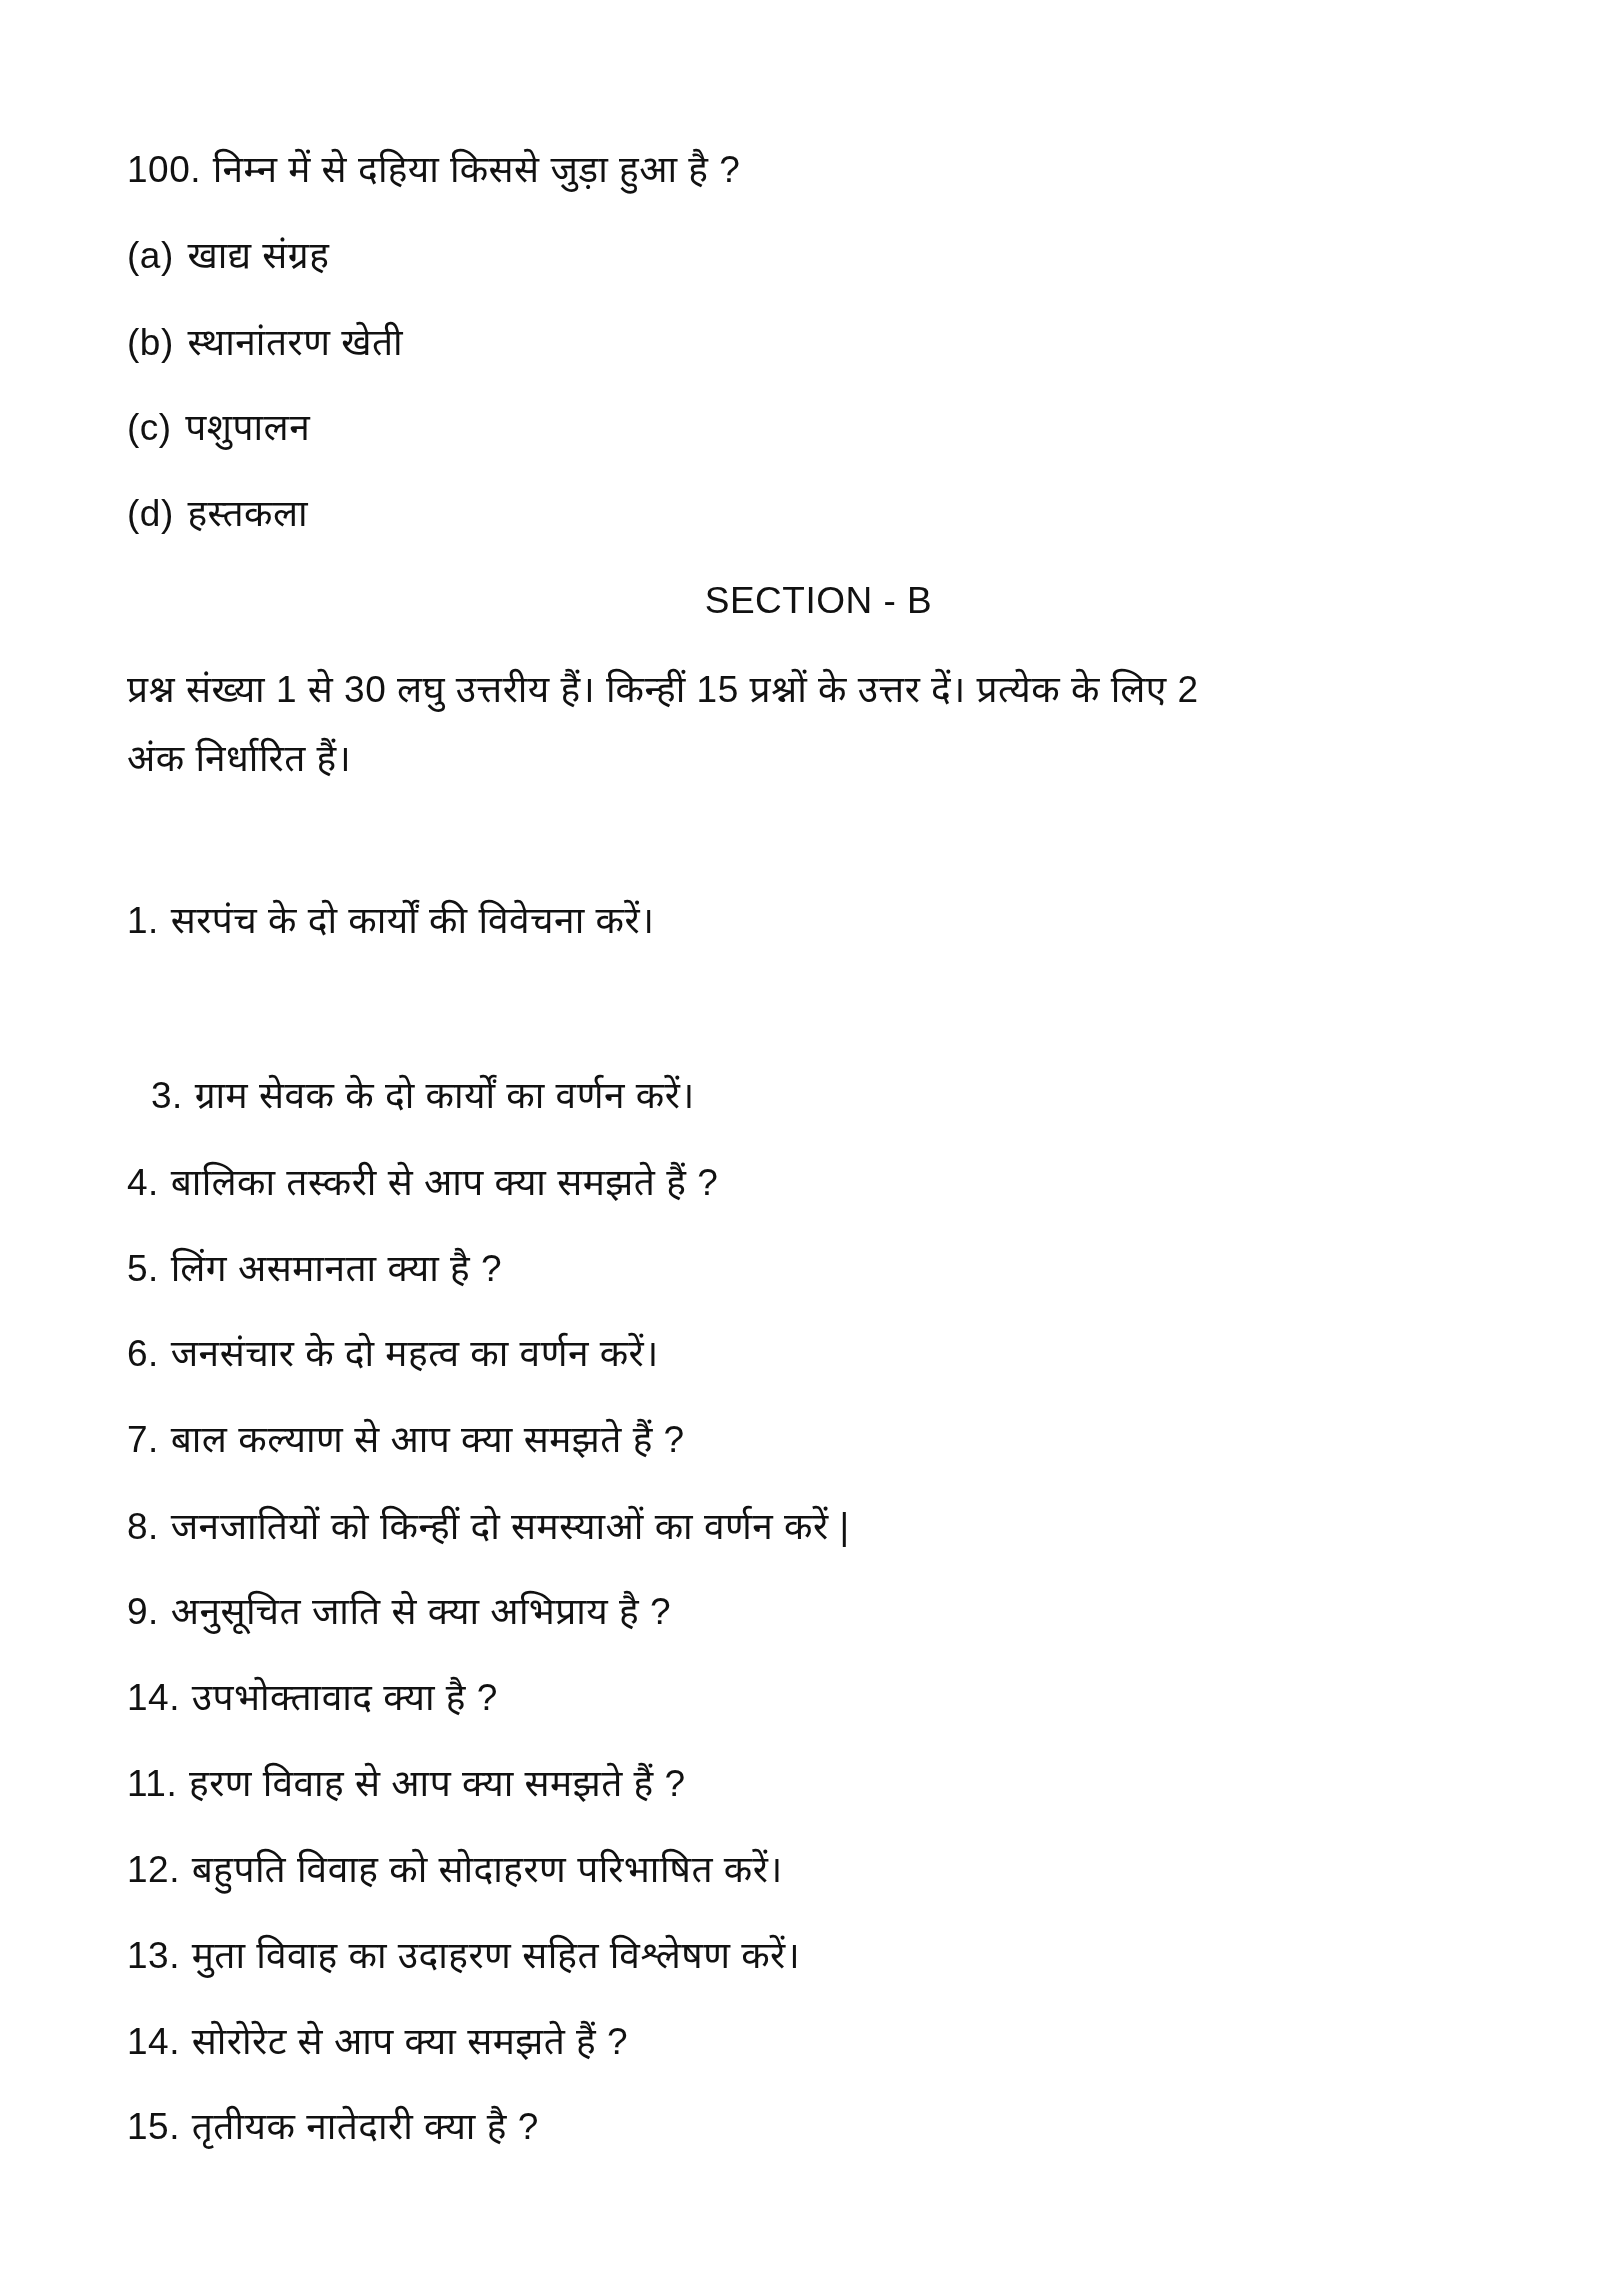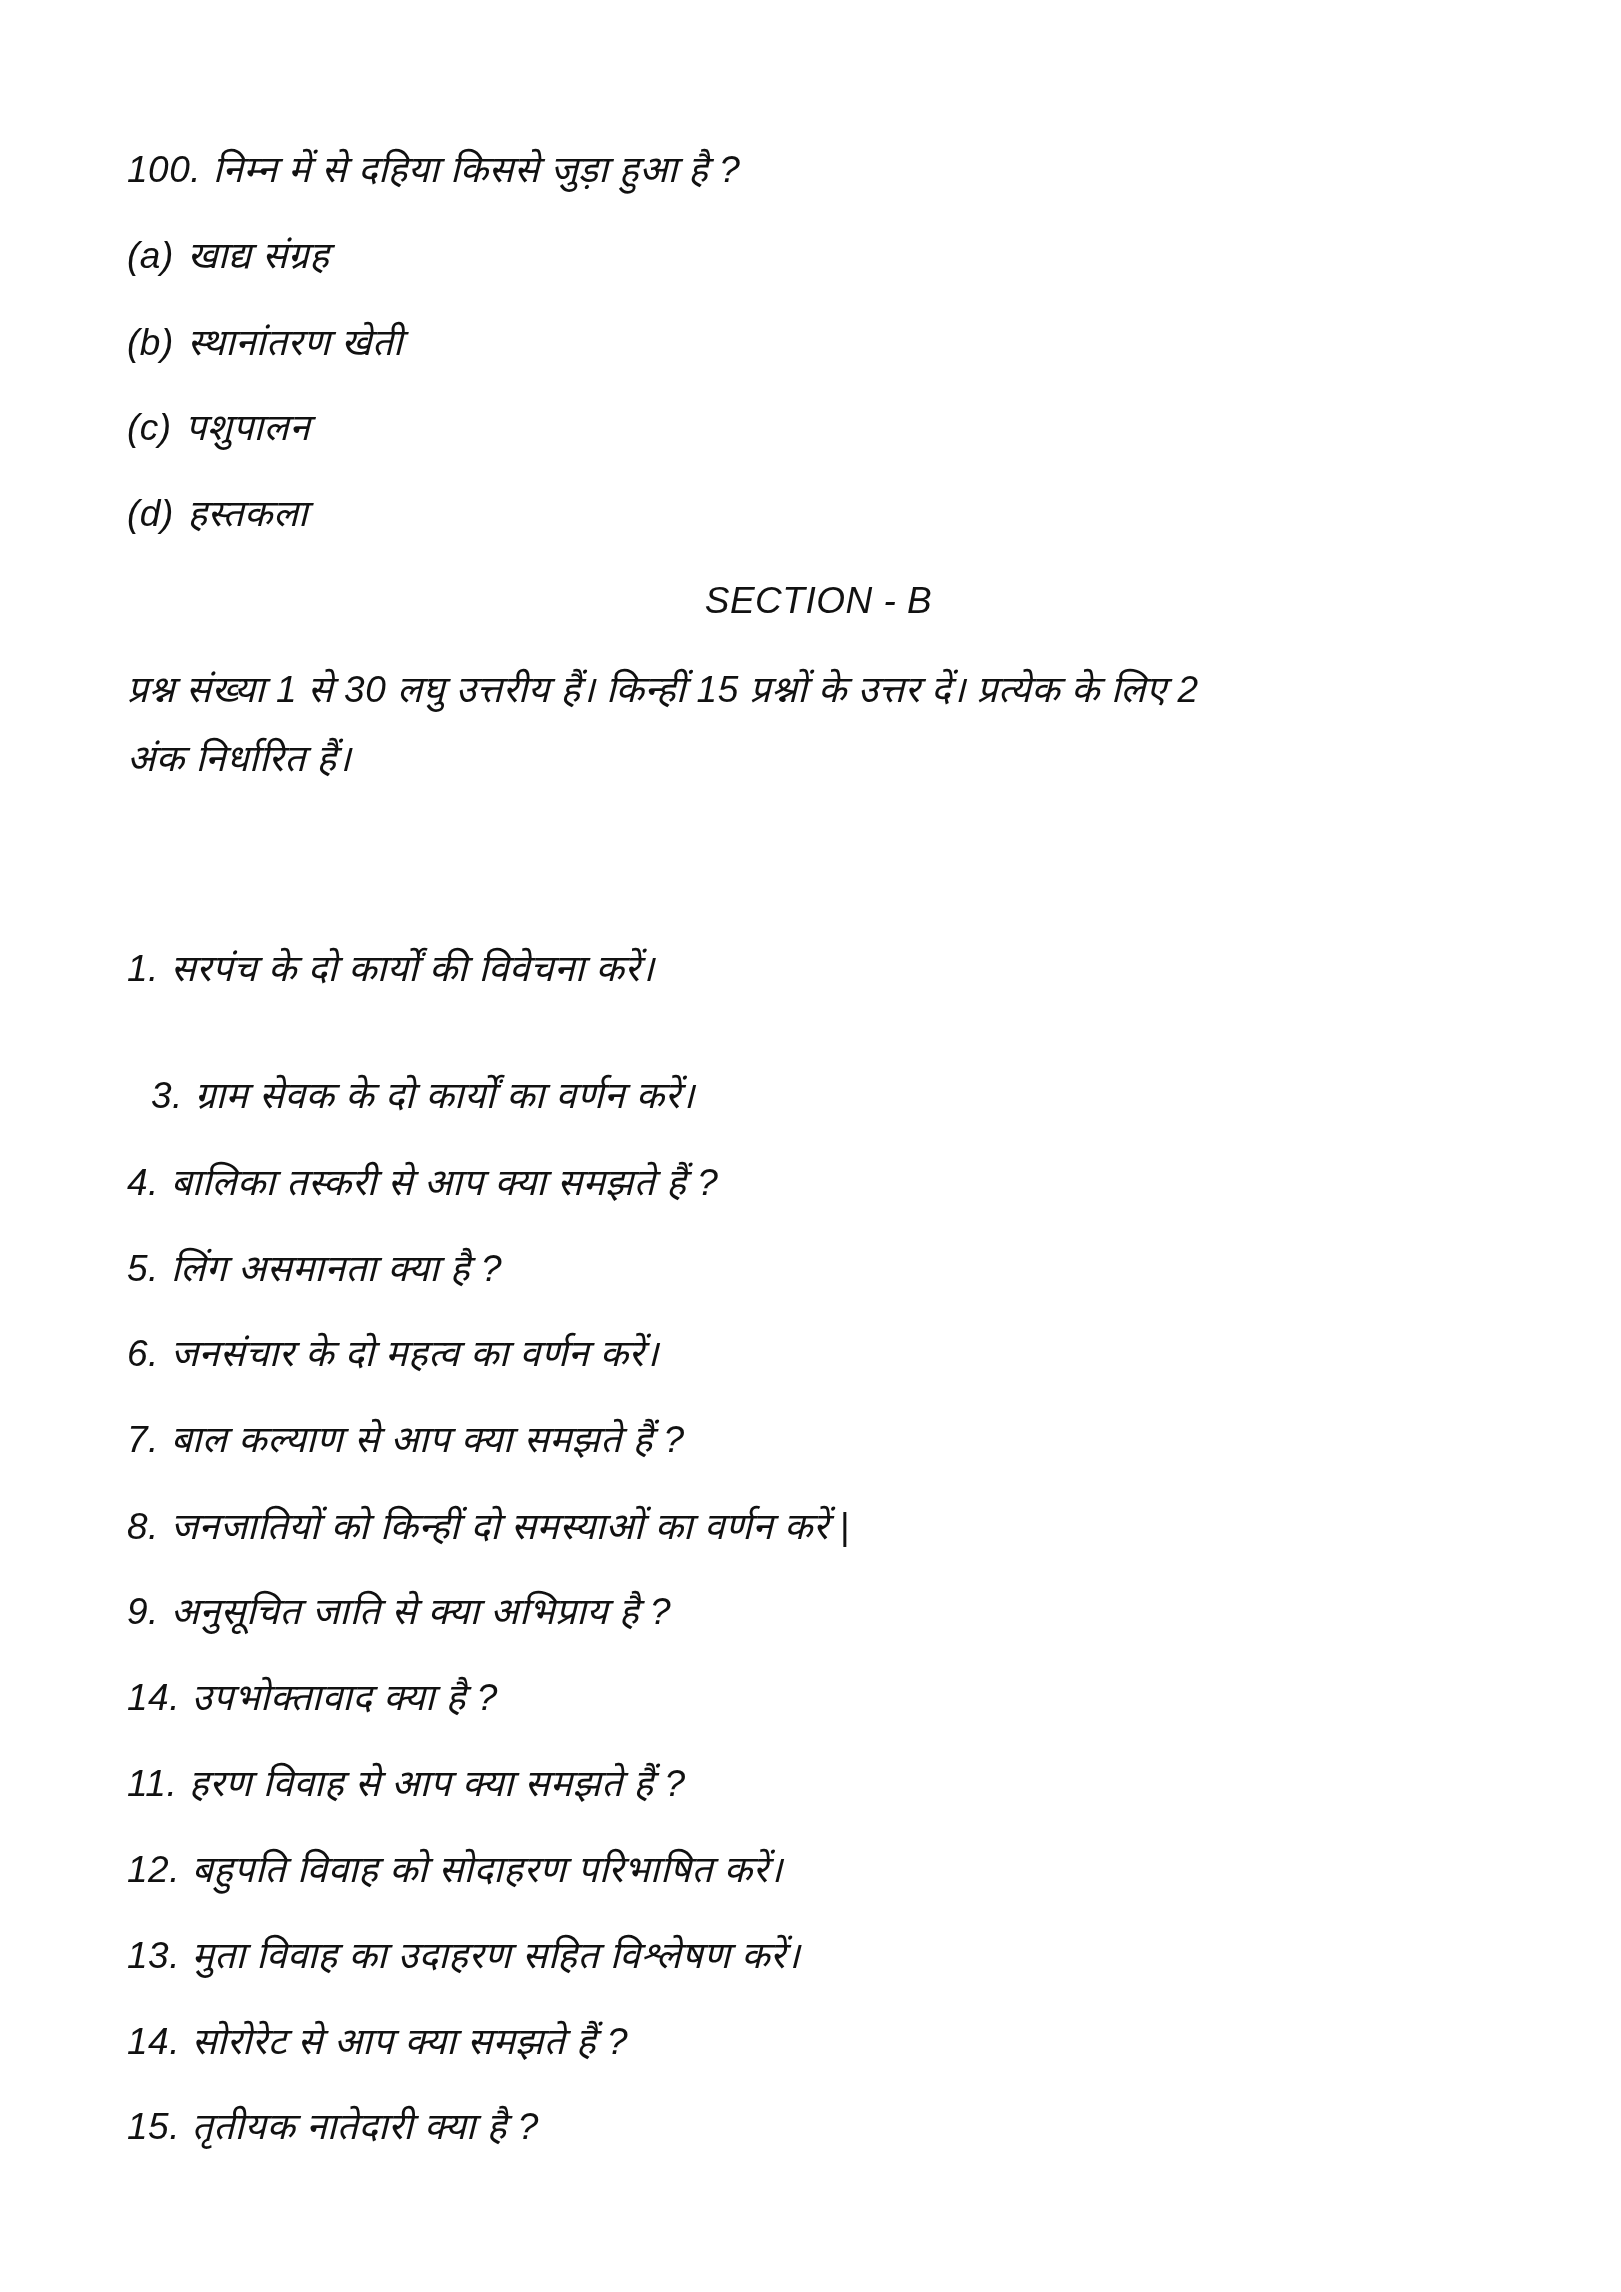--- a/index.html
+++ b/index.html
@@ -13,21 +13,20 @@
       position: relative;
       overflow: hidden;
       color: #111111;
       font-family: "Liberation Sans", "DejaVu Sans", sans-serif;
     }
     .page {
       position: absolute;
       left: 0; top: 0;
       width: 1621px;
       height: 1749px;
-      font-style: italic;
     }
     .line {
       position: absolute;
       left: 127px;
       font-size: 37px;
       line-height: 49px;
       white-space: nowrap;
       letter-spacing: 0.5px;
     }
     .num { margin-right: 11.8px; }
@@ -72,21 +71,21 @@
     <span class="opt-letter">(d)</span><span>हस्तकला</span>
   </div>
 
   <div class="section-title" style="top:576px;">SECTION - B</div>
 
   <div class="instructions" style="top:655px;">
     <div>प्रश्न संख्या 1 से 30 लघु उत्तरीय हैं। किन्हीं 15 प्रश्नों के उत्तर दें। प्रत्येक के लिए 2</div>
     <div>अंक निर्धारित हैं।</div>
   </div>
 
-  <div class="line" style="top:944px;">
+  <div class="line" style="top:896px;">
     <span class="num">1.</span><span>सरपंच के दो कार्यों की विवेचना करें।</span>
   </div>
   <div class="line" style="top:1071px;margin-left:24px;">
     <span class="num">3.</span><span>ग्राम सेवक के दो कार्यों का वर्णन करें।</span>
   </div>
   <div class="line" style="top:1158px;">
     <span class="num">4.</span><span>बालिका तस्करी से आप क्या समझते हैं ?</span>
   </div>
   <div class="line" style="top:1244px;">
     <span class="num">5.</span><span>लिंग असमानता क्या है ?</span>

